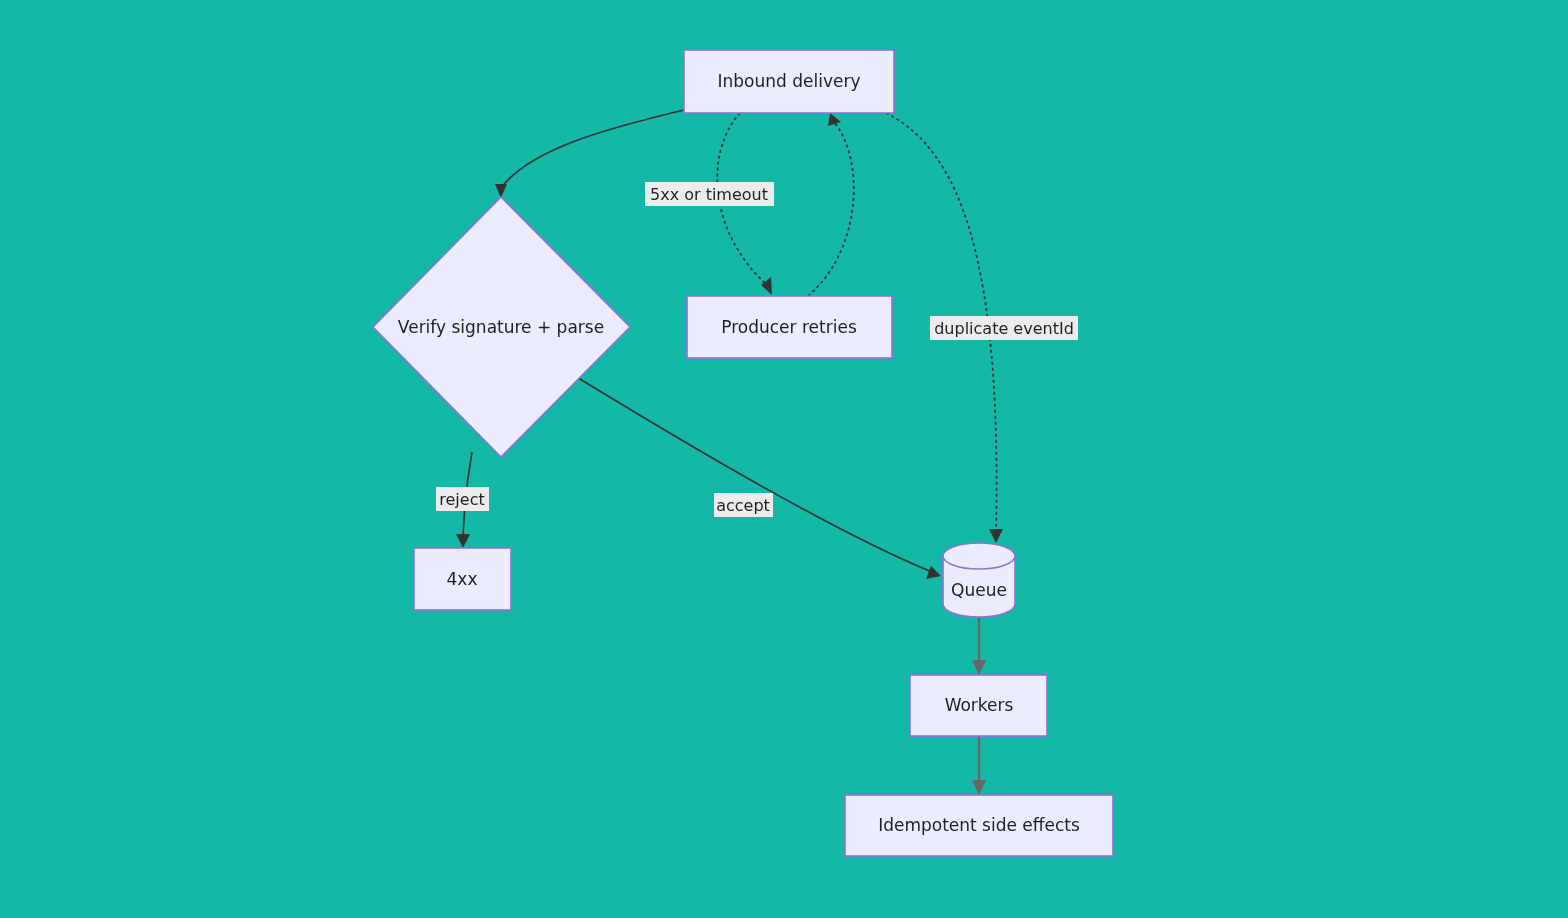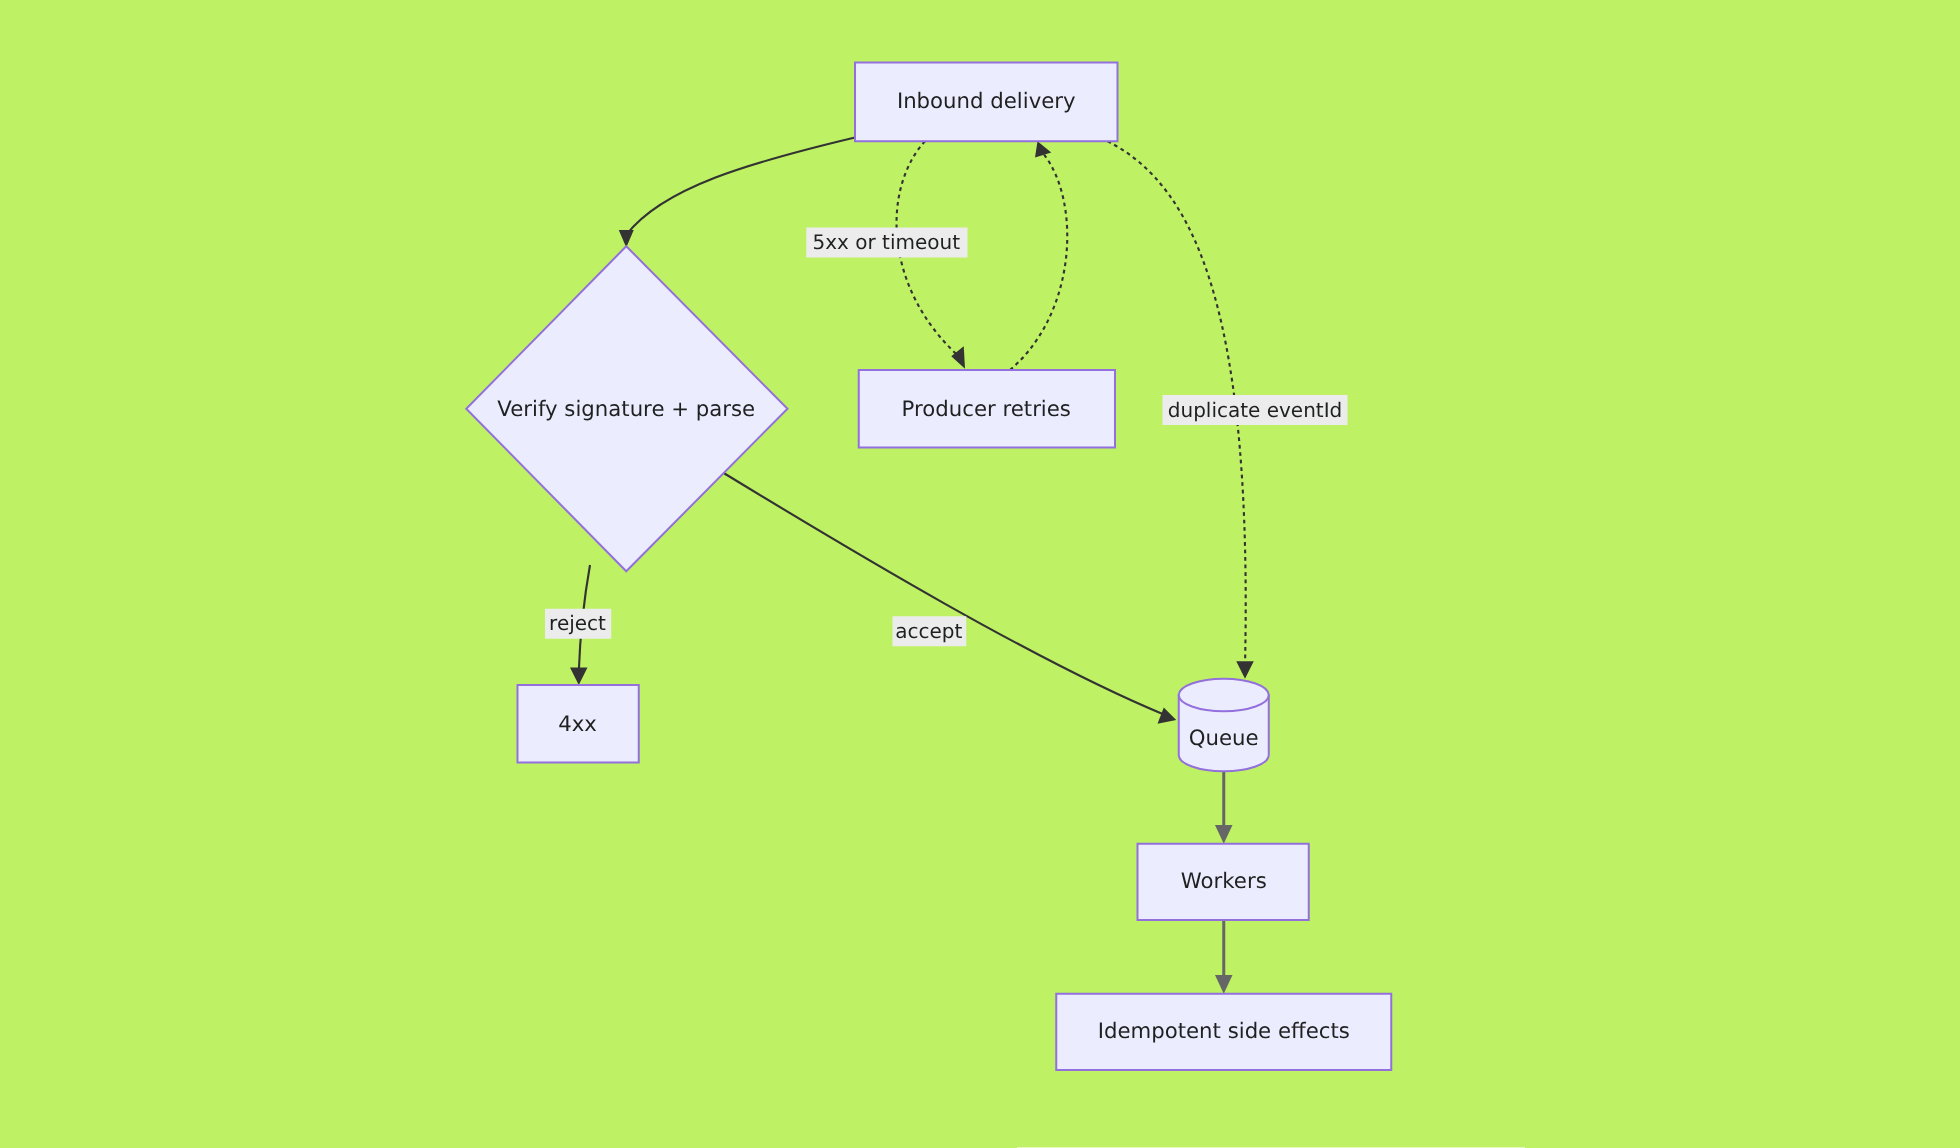--- a/index.html
+++ b/index.html
@@ -10,21 +10,21 @@
   body {
     width: 1568px;
     height: 918px;
     font-family: "DejaVu Sans", sans-serif;
     overflow: hidden;
   }
   #diagram-root {
     position: relative;
     width: 1568px;
     height: 918px;
-    background: #bef264;
+    background: #14b8a6;
   }
   svg#flowchart {
     display: block;
     width: 1568px;
     height: 918px;
   }
   .node-shape {
     fill: #ececff;
     stroke: #9370db;
     stroke-width: 1.6px;

